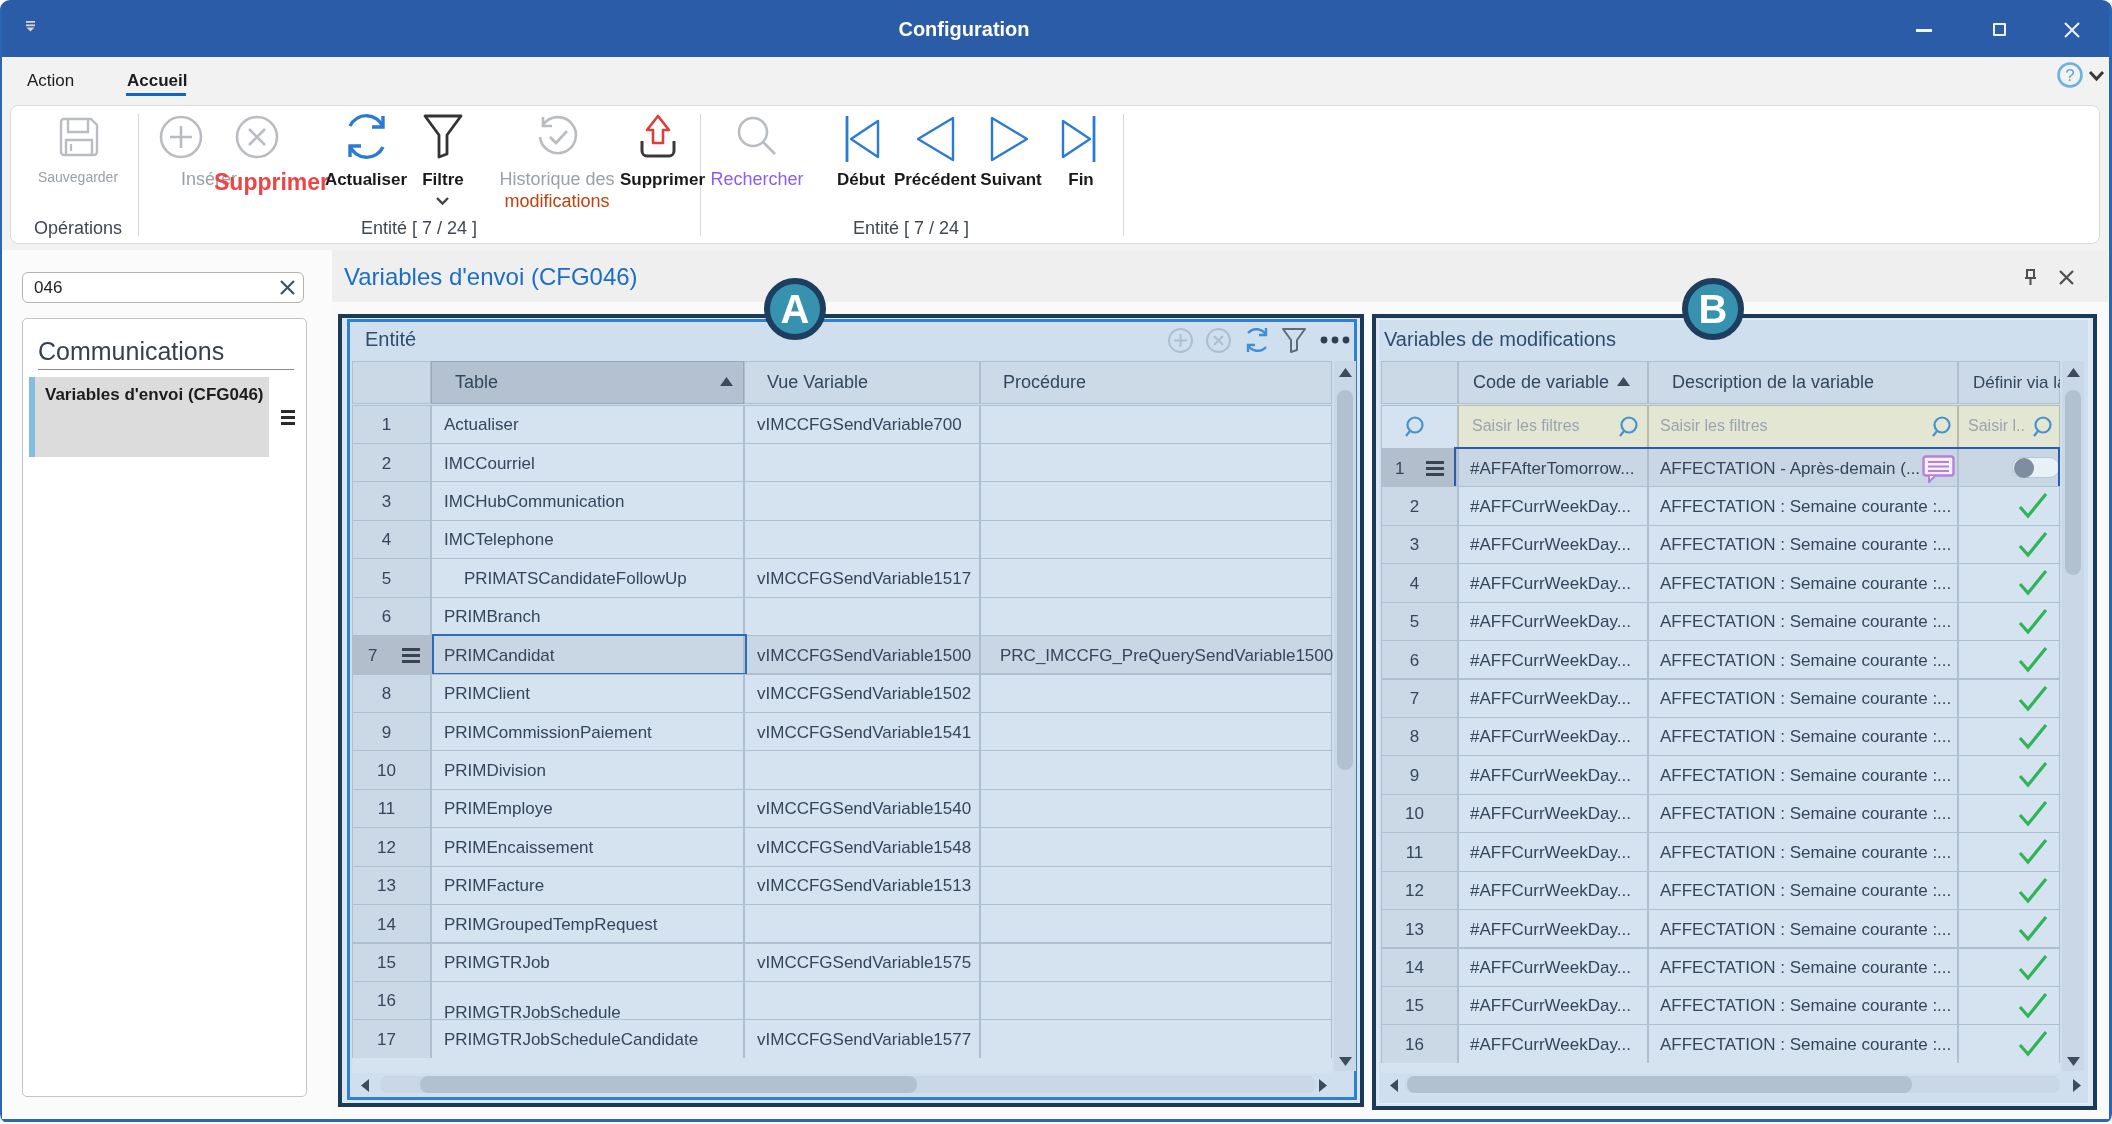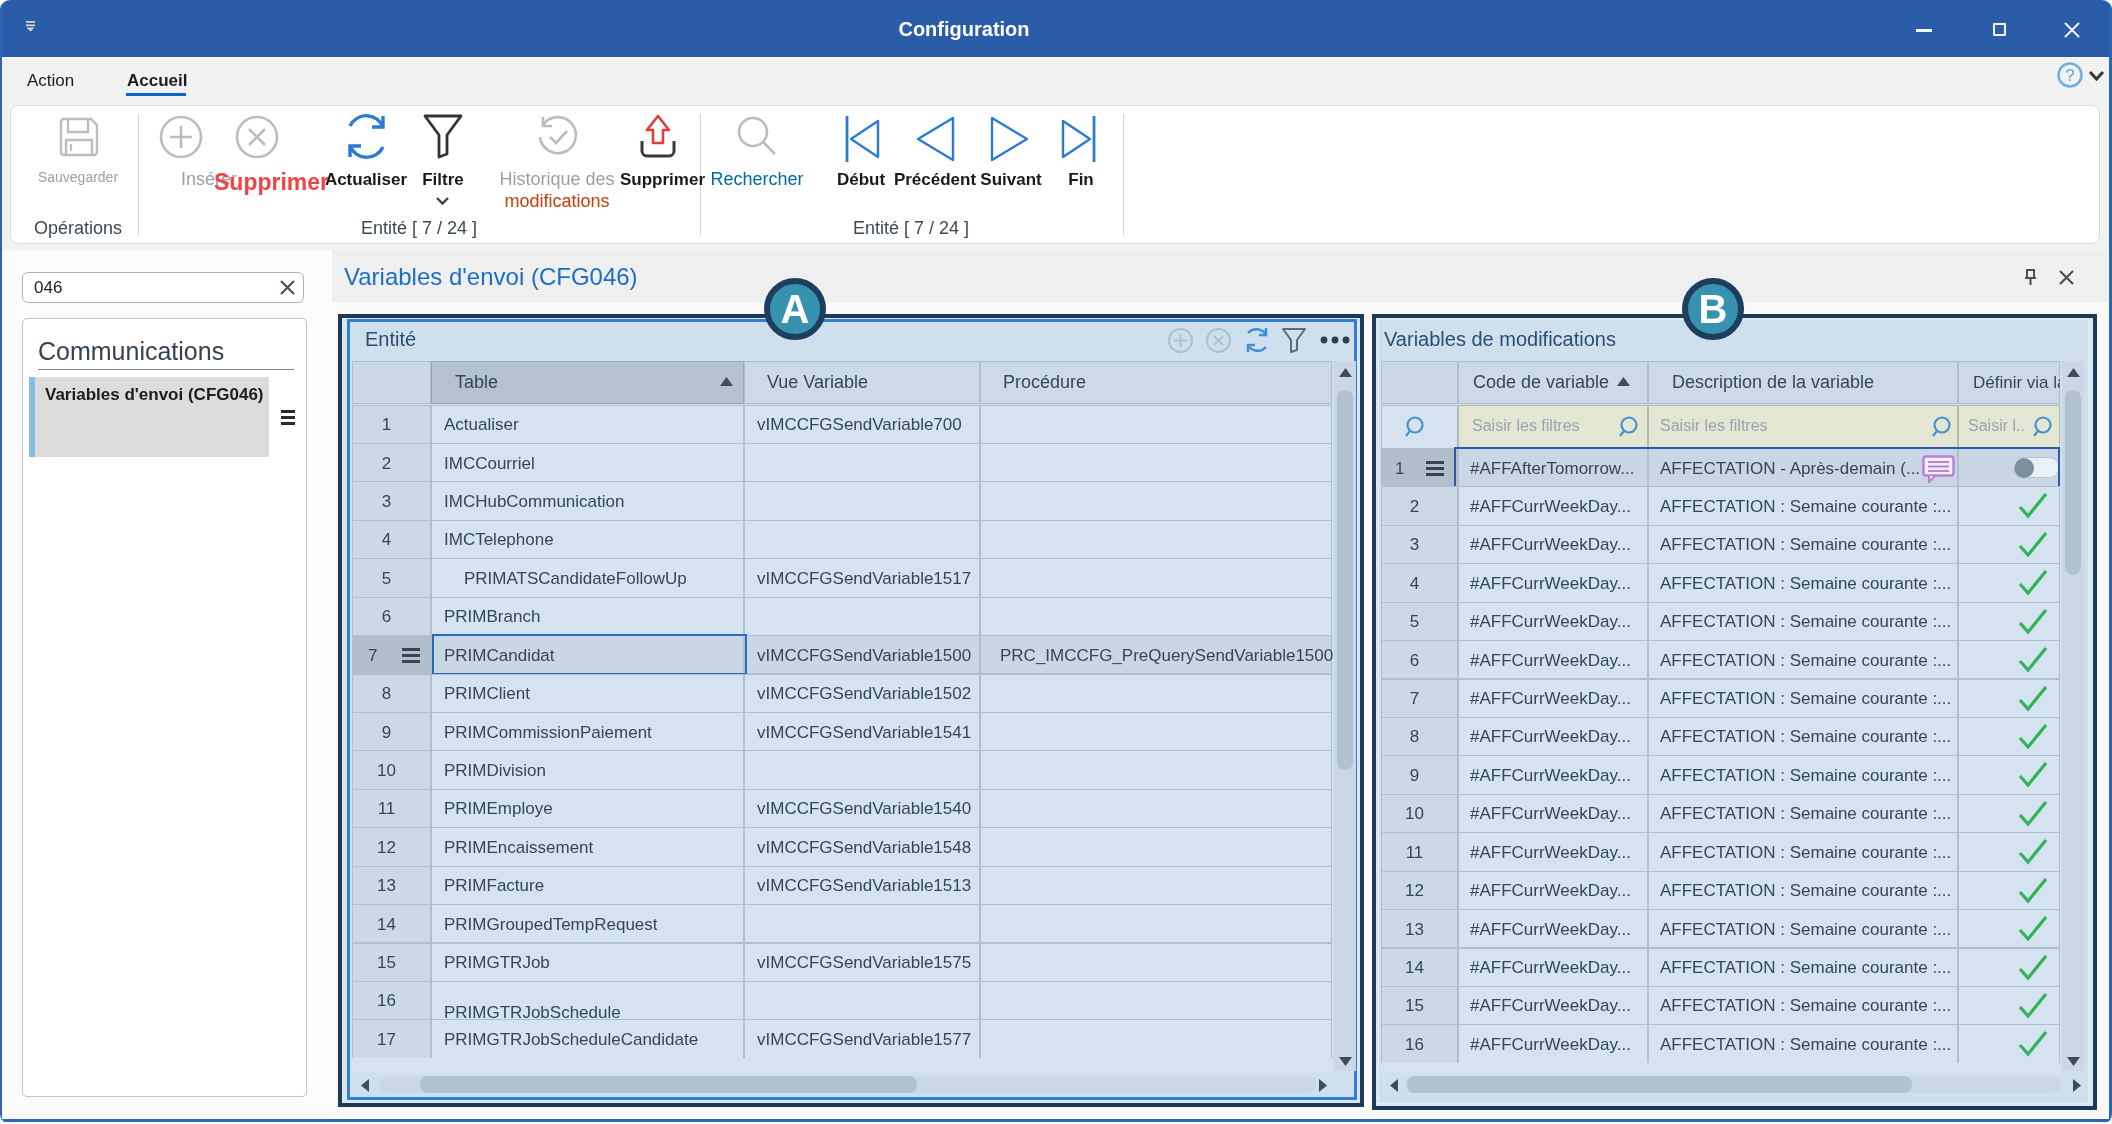--- a/index.html
+++ b/index.html
@@ -75,21 +75,21 @@
 <div style="position:absolute;left:0px;top:191px;font-size:18px;color:#c2410c;font-weight:400;white-space:nowrap;left:494px;width:126px;text-align:center;">modifications</div>
 <svg style="position:absolute;left:635px;top:112px" width="46" height="49" viewBox="0 0 46 49">
       <path d="M23 4 L34 18 H28 V31 H18 V18 H12 Z" fill="none" stroke="#e03c38" stroke-width="2.6" stroke-linejoin="round"></path>
       <path d="M7 29 V39 a5 5 0 0 0 5 5 H34 a5 5 0 0 0 5-5 V29" fill="none" stroke="#3a3a3a" stroke-width="3"></path>
     </svg>
 <div style="position:absolute;left:0px;top:170px;font-size:17px;color:#1a1a1a;font-weight:700;white-space:nowrap;left:620px;width:76px;text-align:center;">Supprimer</div>
 <svg style="position:absolute;left:735px;top:114px" width="44" height="44" viewBox="0 0 44 44">
       <circle cx="18" cy="18" r="14" fill="none" stroke="#b9bdc1" stroke-width="2.6"></circle>
       <path d="M28 28 L40 40" stroke="#b9bdc1" stroke-width="2.6"></path>
     </svg>
-<div style="position:absolute;left:0px;top:169px;font-size:18px;color:#0369a1;font-weight:400;white-space:nowrap;left:709px;width:96px;text-align:center;">Rechercher</div>
+<div style="position:absolute;left:0px;top:169px;font-size:18px;color:#8b5cf6;font-weight:400;white-space:nowrap;left:709px;width:96px;text-align:center;">Rechercher</div>
 <svg style="position:absolute;left:840px;top:114px" width="42" height="50" viewBox="0 0 42 50">
       <path d="M7 2 V48" stroke="#2b7bd4" stroke-width="2.8"></path>
       <path d="M11 25 L38 7 V43 Z" fill="none" stroke="#2b7bd4" stroke-width="2.4" stroke-linejoin="round"></path>
     </svg>
 <svg style="position:absolute;left:914px;top:114px" width="42" height="50" viewBox="0 0 42 50">
       <path d="M4 25 L39 4 V46 Z" fill="none" stroke="#2b7bd4" stroke-width="2.4" stroke-linejoin="round"></path>
     </svg>
 <svg style="position:absolute;left:989px;top:114px" width="42" height="50" viewBox="0 0 42 50">
       <path d="M38 25 L3 4 V46 Z" fill="none" stroke="#2b7bd4" stroke-width="2.4" stroke-linejoin="round"></path>
     </svg>

